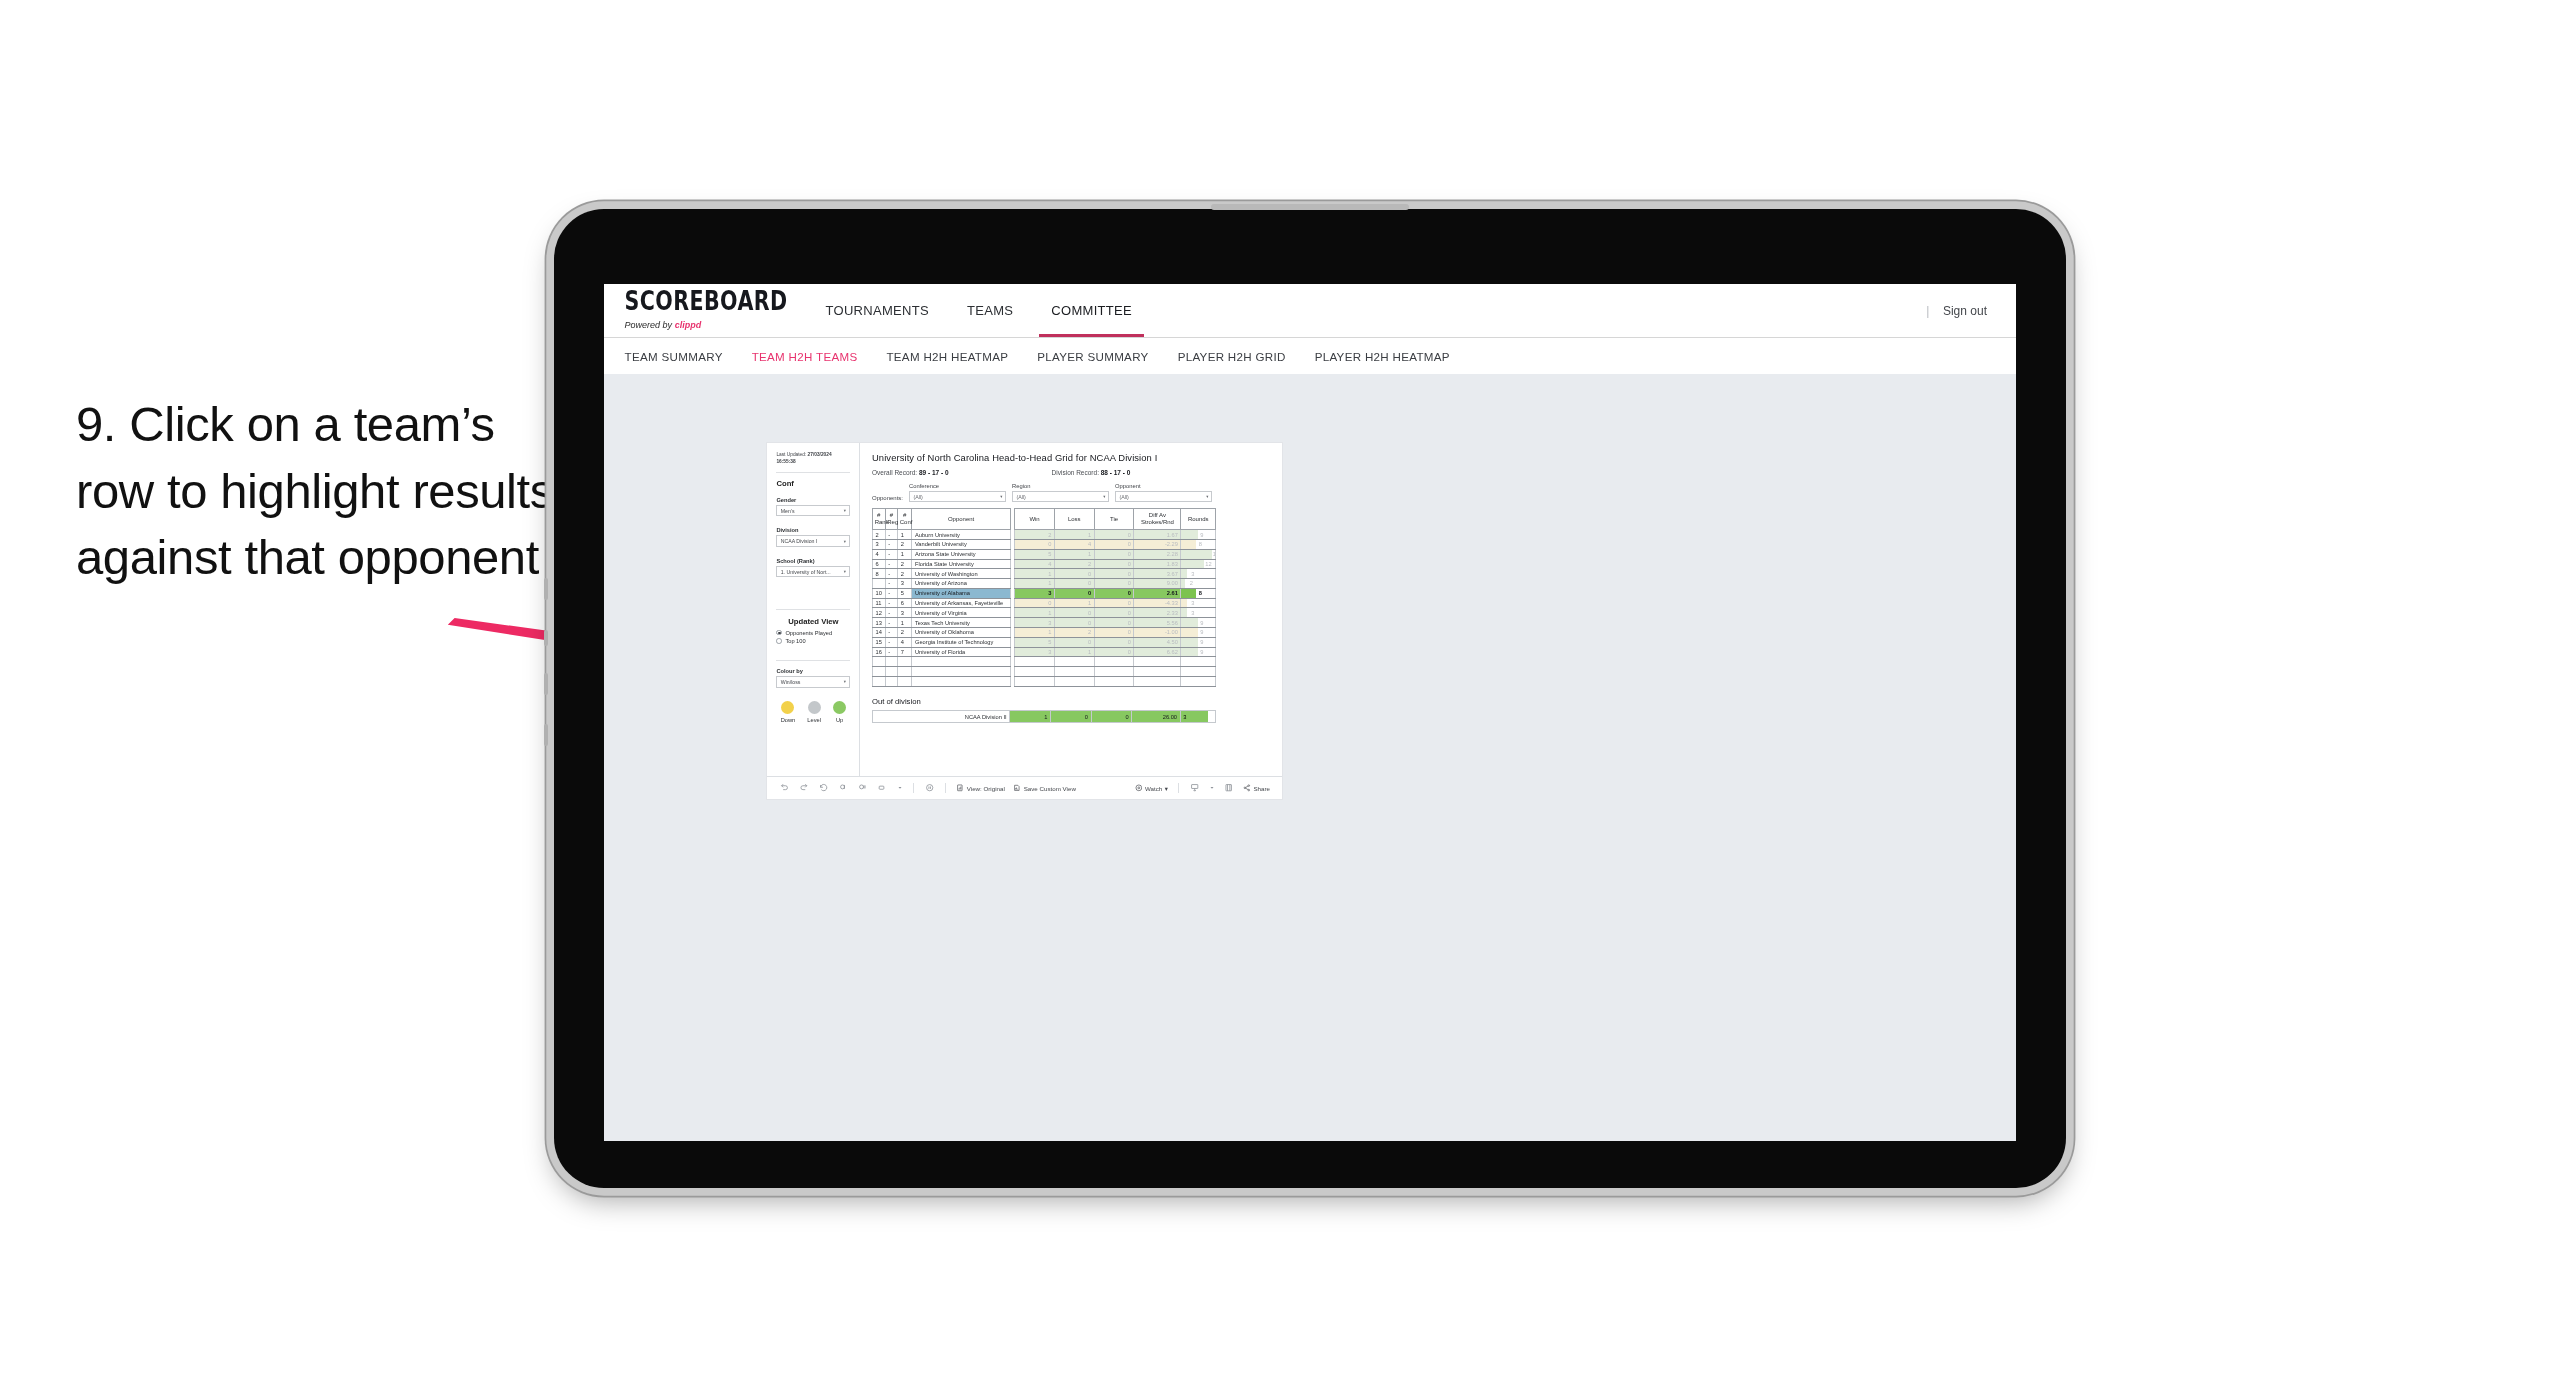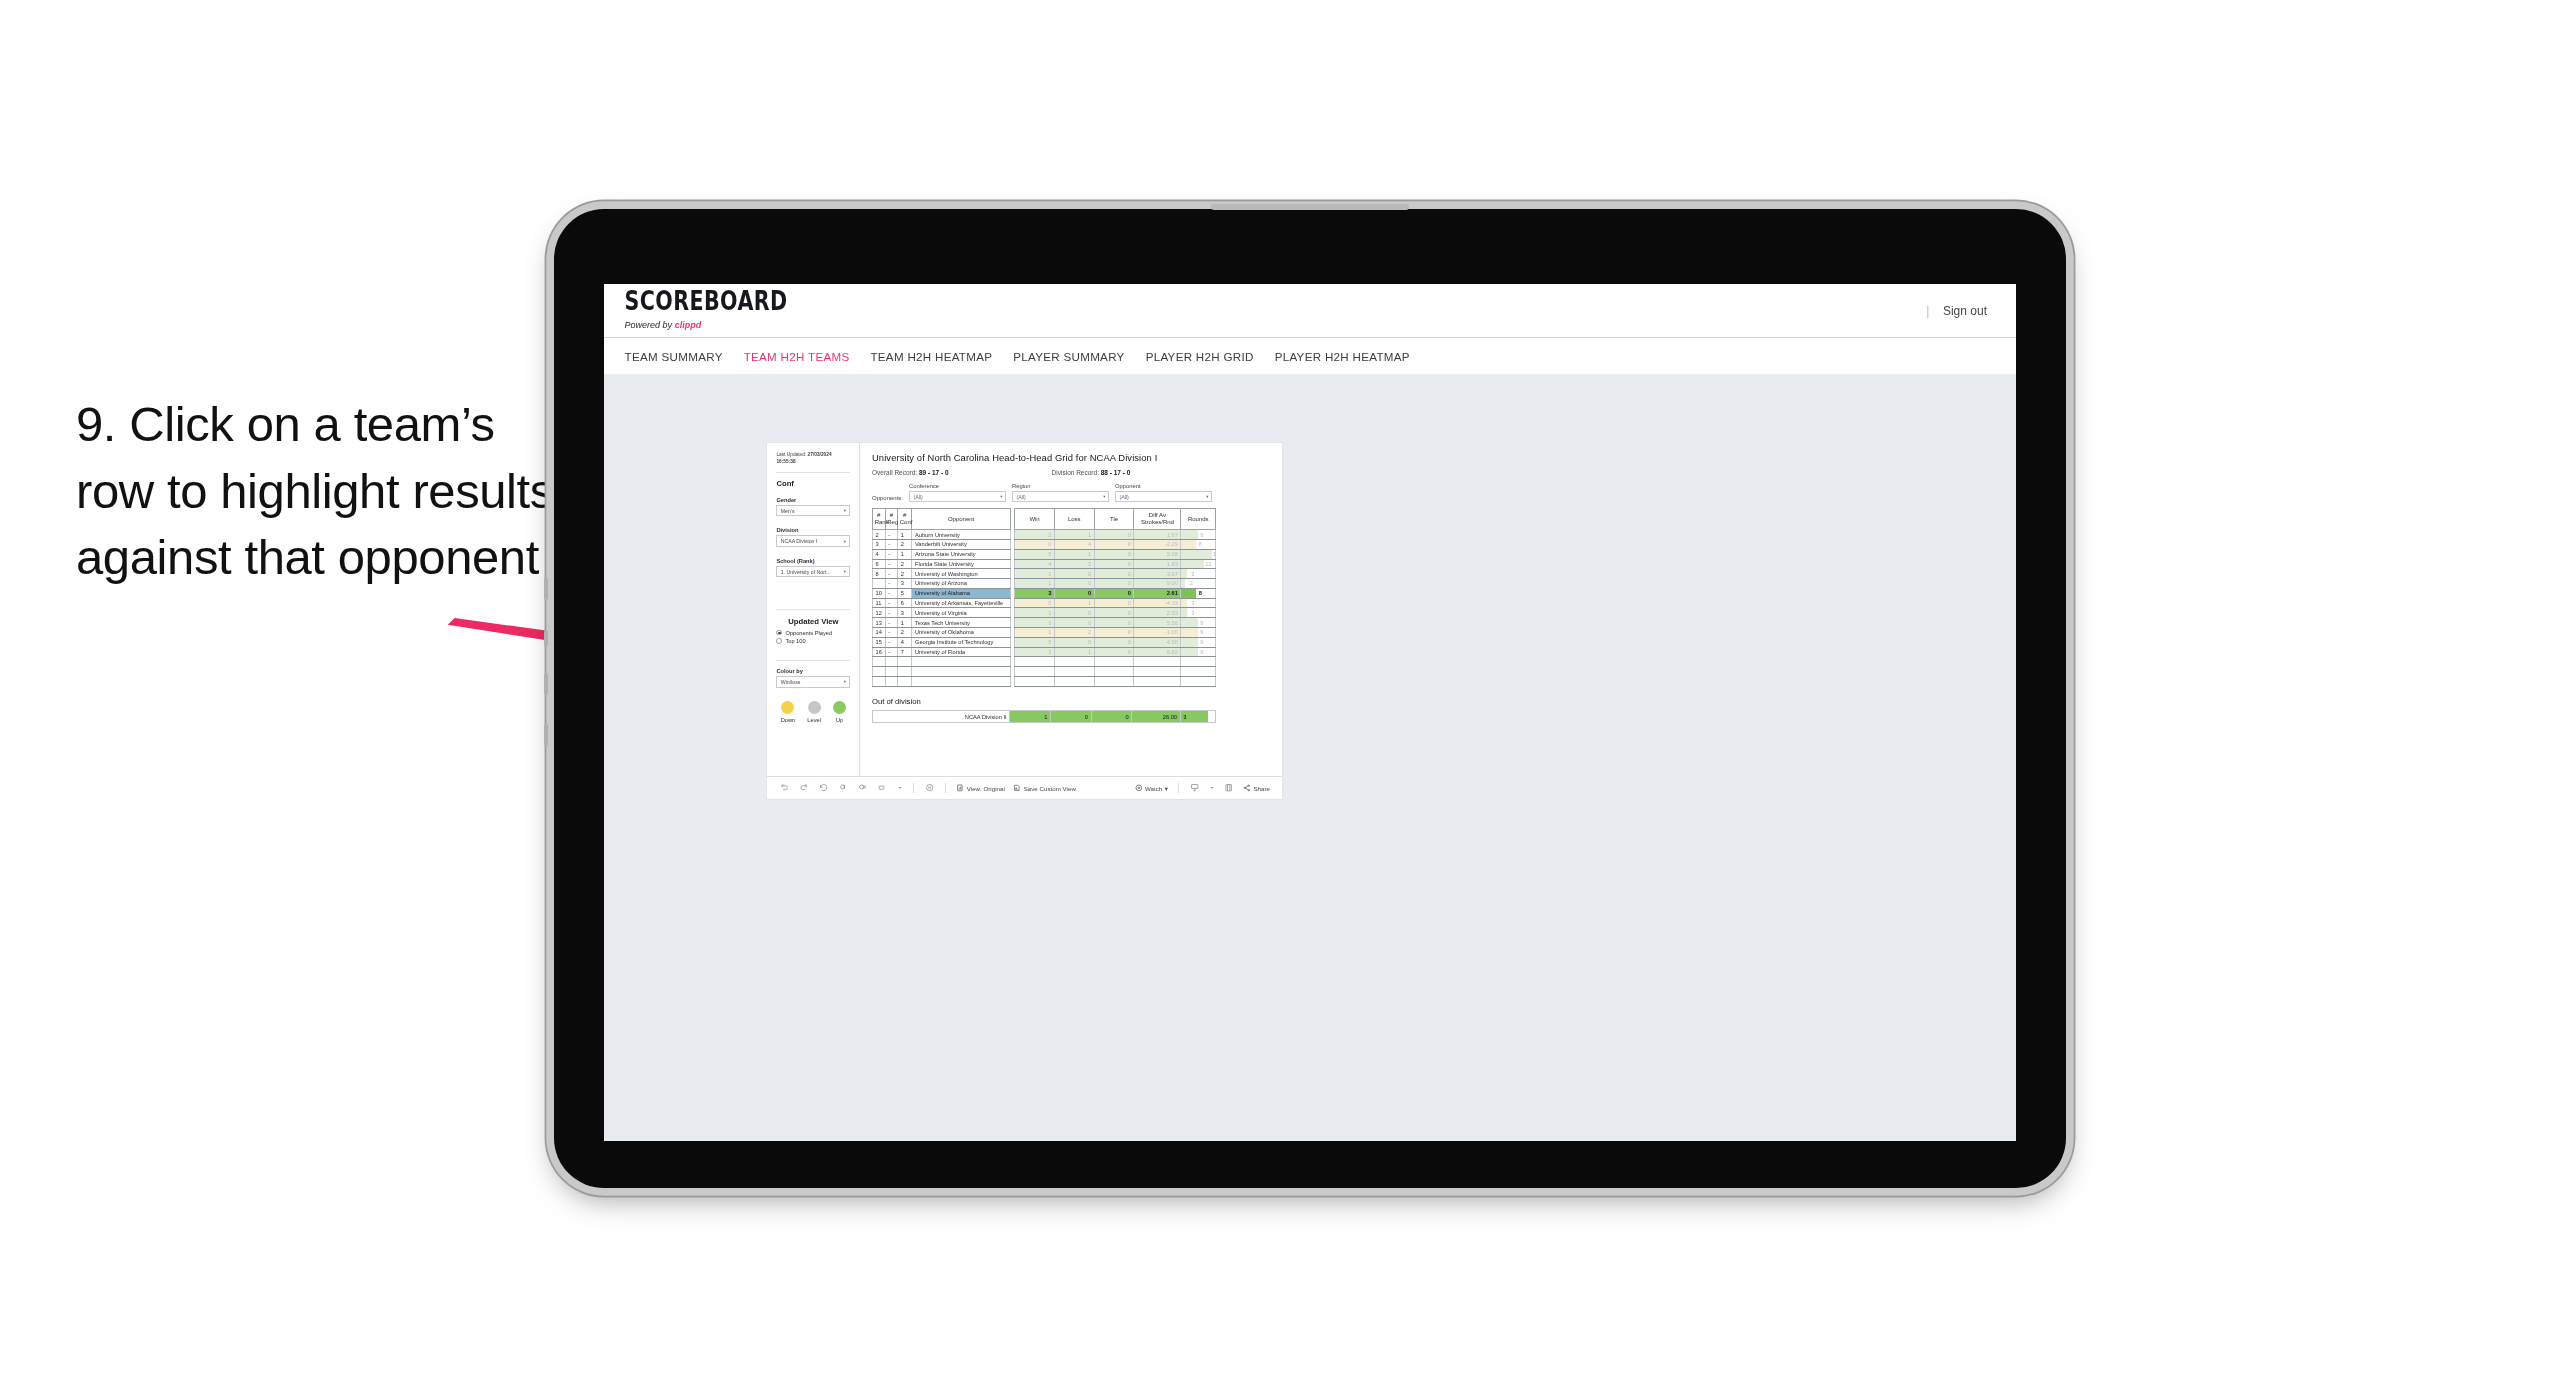--- a/index.html
+++ b/index.html
@@ -42,21 +42,21 @@
   .brand .pb{font-size:9px;color:#2b2b2b;margin-top:7.7px;font-style:italic;}
   .brand .pb b{color:#e8336e;font-weight:700;}
   .topnav{display:flex;align-items:stretch;}
   .topnav .item{display:flex;align-items:center;padding:0 19px;font-size:13px;color:#2c2f33;letter-spacing:0.3px;cursor:pointer;position:relative;}
   .topnav .item.active{color:#1b1d21;}
   .topnav .item.active:after{content:"";position:absolute;left:6.9px;right:6.9px;bottom:0;height:2.6px;background:#c0305c;}
   .signout{margin-left:auto;display:flex;align-items:center;padding-right:29px;font-size:12px;color:#44474c;gap:13.7px;}
   .signout .bar{color:#b9bcc0;}
 
   
-  .subnav{height:36px;background:#fff;border-bottom:0.9px solid #ccd0d6;display:flex;align-items:center;padding-left:20.6px;gap:21px;}
+  .subnav{height:36px;background:#fff;border-bottom:0.9px solid #ccd0d6;display:flex;align-items:center;padding-left:20.6px;gap:29px;}
   .subnav .s{font-size:11.6px;color:#3a3d42;letter-spacing:0.3px;cursor:pointer;}
   .subnav .s.active{color:#e8336e;}
 
   
   .workspace{position:absolute;left:0;right:0;top:90px;bottom:0;background:#e8ebef;}
   .sheet{position:absolute;left:163px;top:69px;width:515px;height:356px;background:#fff;display:flex;flex-direction:column;box-shadow:0 0 0 0.9px #e2e4e7;}
   .sheetbody{flex:1;display:flex;min-height:0;}
 
   
   .pane{width:93px;border-right:0.9px solid #dcdfe3;padding:8.6px 8.6px 0 9.4px;box-sizing:border-box;}
@@ -147,20 +147,25 @@
   <div class="btn-l" style="top:421px;height:15.5px;"></div>
   <div class="btn-l" style="top:464px;height:22px;"></div>
   <div class="btn-l" style="top:515px;height:22px;"></div>
 
   <div id="screen">
 
     <div class="topbar">
       <div class="brand">
         <div class="logo">SCOREBOARD</div>
         <div class="pb"><span>Powered by </span><b>clippd</b></div>
+      </div>
+      <div class="topnav">
+        <div class="item">TOURNAMENTS</div>
+        <div class="item">TEAMS</div>
+        <div class="item active">COMMITTEE</div>
       </div>
       <div class="signout">
         <span class="bar">|</span>
         <span>Sign out</span>
       </div>
     </div>
 
     <div class="subnav">
       <div class="s">TEAM SUMMARY</div>
       <div class="s active">TEAM H2H TEAMS</div>

